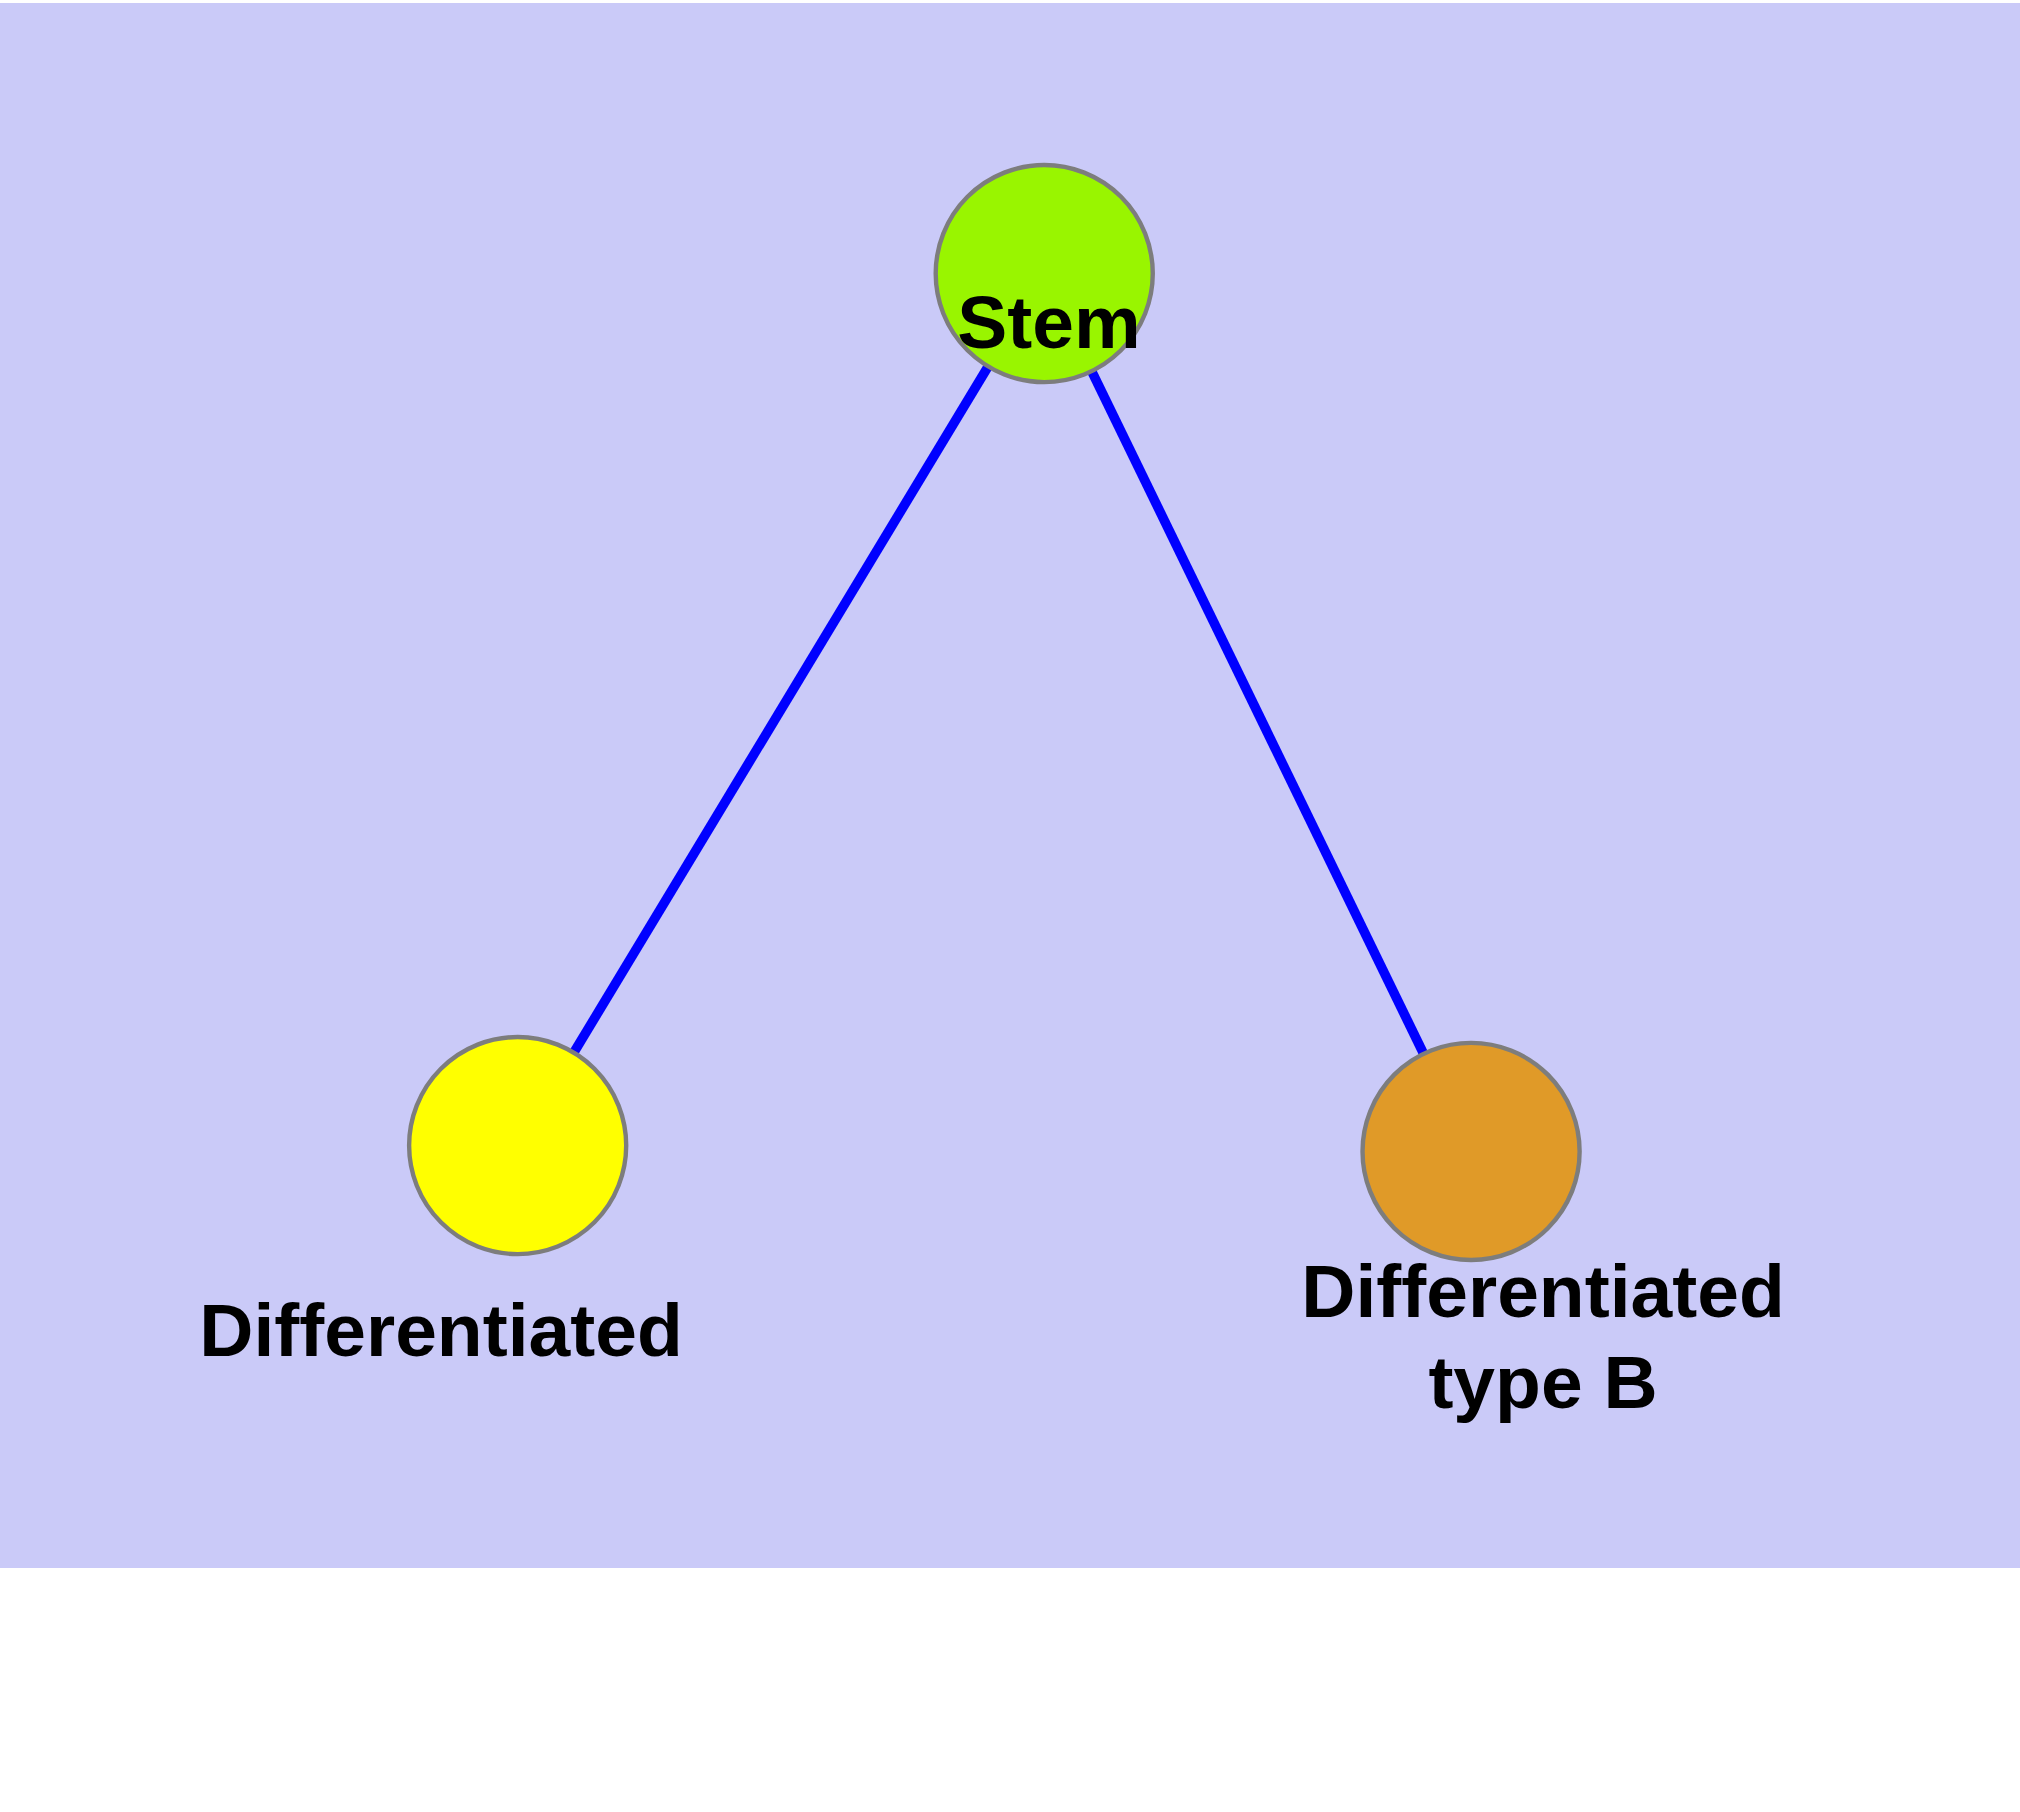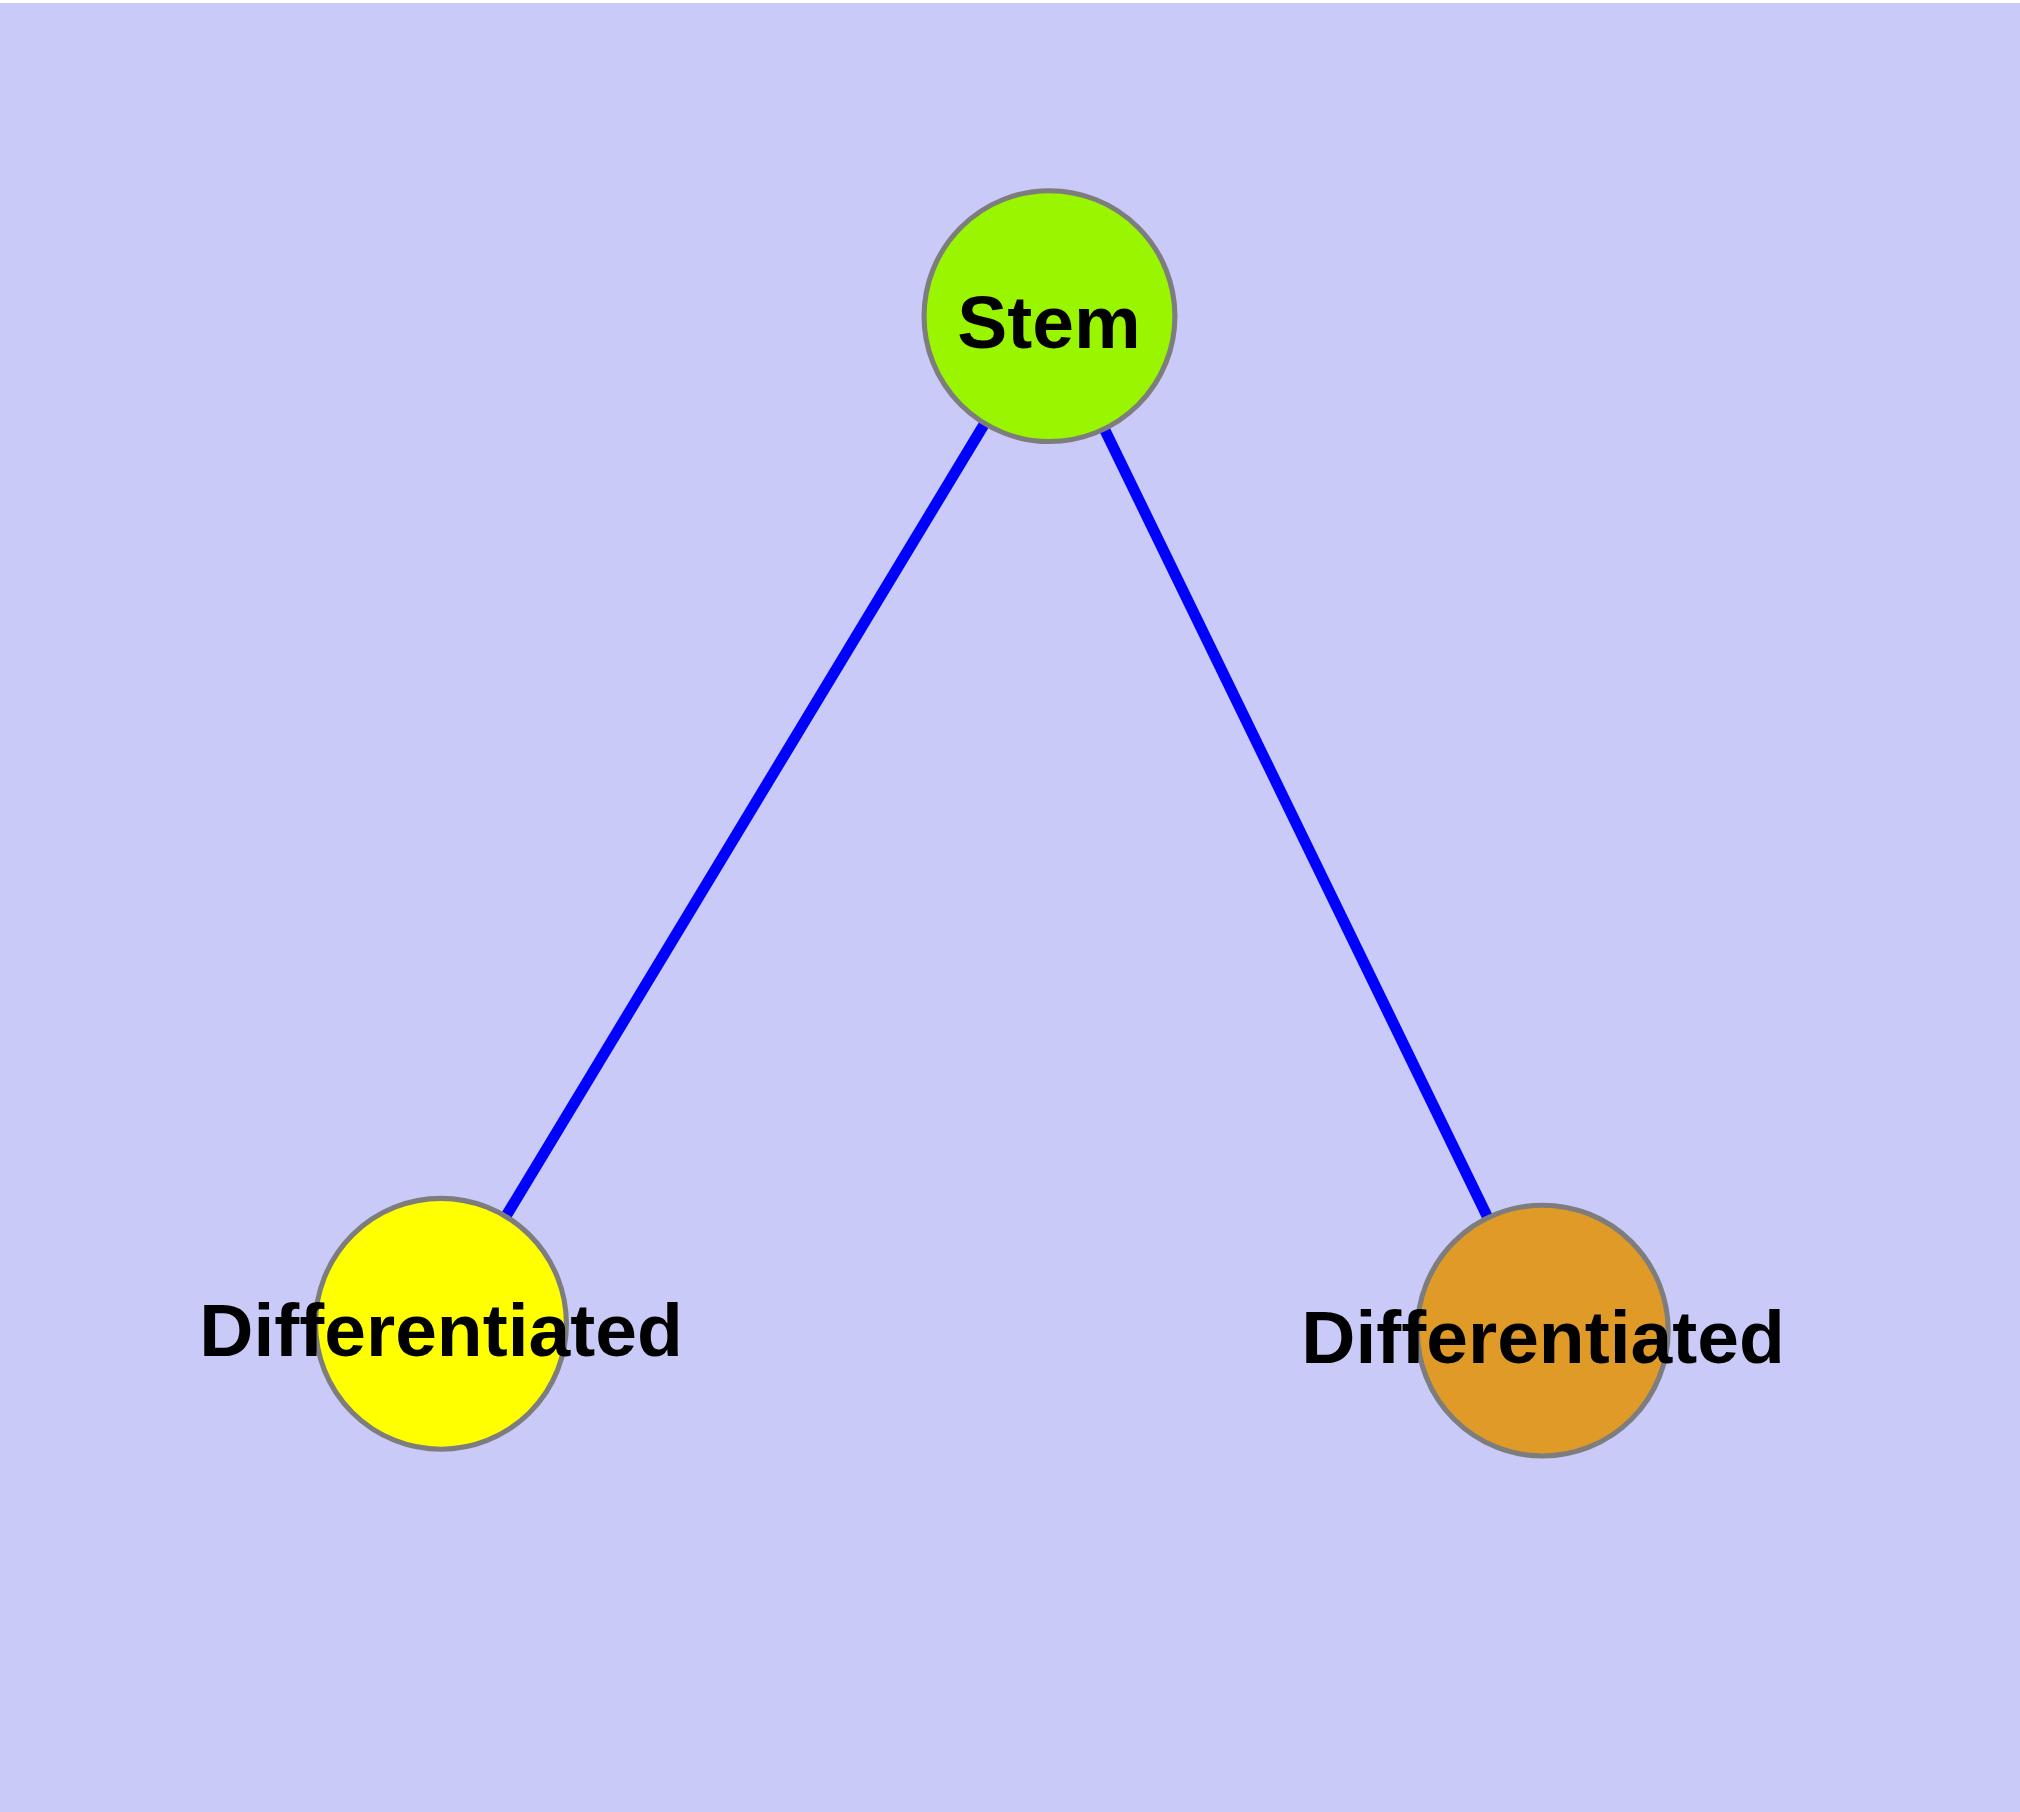--- a/index.html
+++ b/index.html
@@ -5,21 +5,21 @@
   html, body {
     margin: 0;
     padding: 0;
   }
   body {
     font-family: "Liberation Sans", sans-serif;
   }
   .canvas {
     position: relative;
     width: 2021px;
-    height: 1812px;
+    height: 1568px;
     overflow: hidden;
   }
   .top-edge {
     position: absolute;
     top: 0;
     left: 0;
     width: 100%;
     height: 2.5px;
     background: #ffffff;
     z-index: 3;
@@ -74,16 +74,17 @@
   </svg>
   <div class="labels-layer" id="labels-layer">
       <div class="node-label" style="left: 1049px; top: 322px; color: rgb(0, 0, 0);">
         <span class="label-line">Stem</span>
       </div>
       <div class="node-label" style="left: 441px; top: 1330px; color: rgb(0, 0, 0);">
         <span class="label-line">Differentiated</span>
       </div>
       <div class="node-label" style="left: 1543px; top: 1337px; color: rgb(0, 0, 0);">
         <span class="label-line">Differentiated</span>
+        <span class="label-line">type B</span>
       </div>
     </div>
 </div>
 
 
 </body></html>

